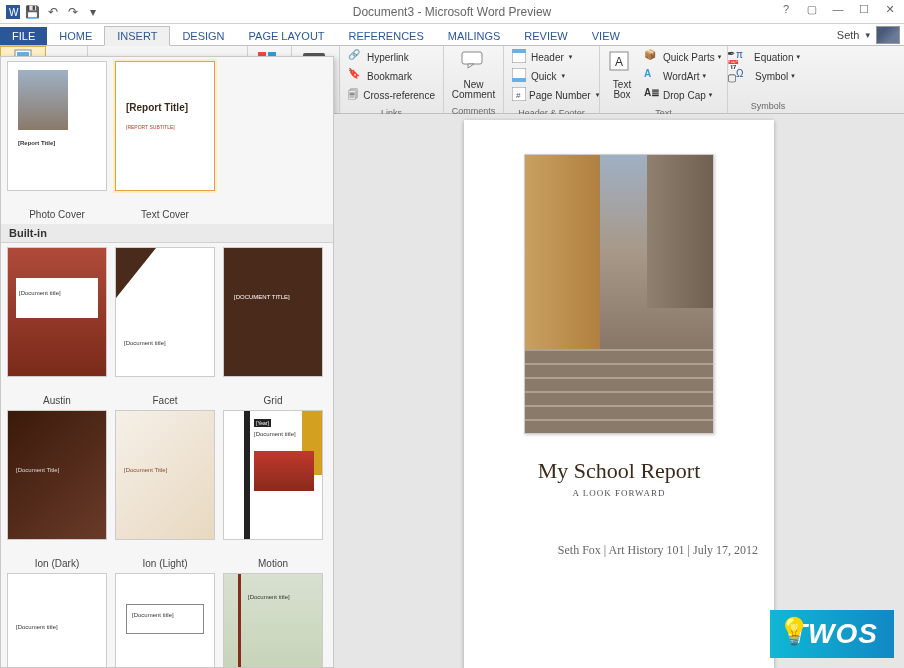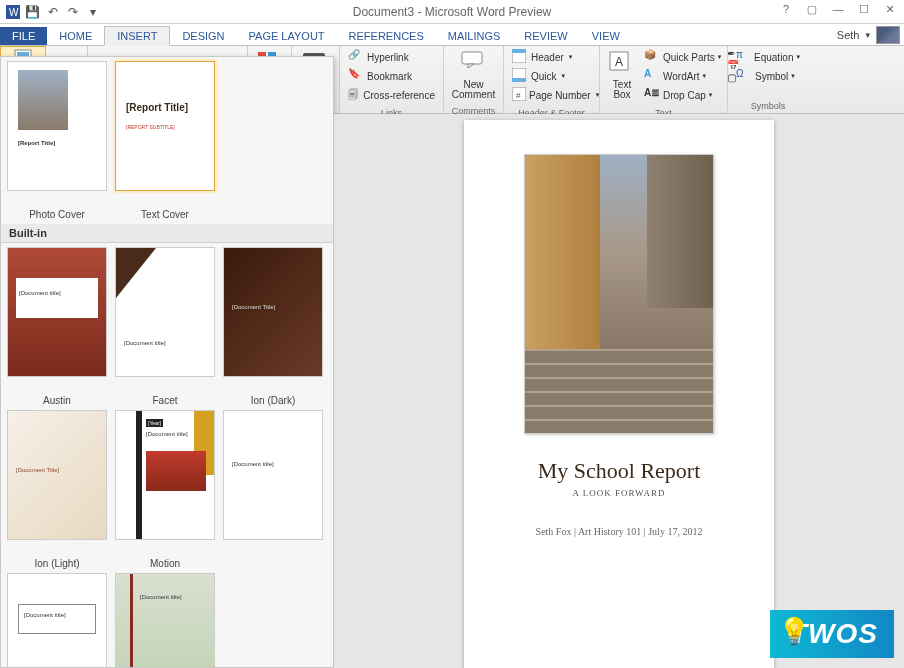--- a/index.html
+++ b/index.html
@@ -46,21 +46,21 @@
 
 .doc-area { position: absolute; top: 114px; left: 334px; right: 0; bottom: 0; background: #e6e6e6; overflow: hidden; }
 .page { background: #fff; width: 310px; height: 560px; margin: 6px auto; box-shadow: 0 1px 4px rgba(0,0,0,0.3); padding: 16px; position: relative; }
 .page-img { width: 190px; height: 280px; margin: 18px auto 24px; border: 1px solid #ccc; box-shadow: 1px 1px 3px rgba(0,0,0,0.2); background: linear-gradient(180deg, #9fb0c4 0%, #a89888 35%, #6b5a48 100%); position: relative; overflow: hidden; }
 .stairs { position: absolute; bottom: 0; left: 0; right: 0; }
 .stair { height: 14px; background: #8a7a6a; border-top: 2px solid #b0a090; margin: 0; }
 .wall-l { position: absolute; left: 0; top: 0; width: 40%; height: 70%; background: linear-gradient(90deg, #c9a060 0%, #b08040 100%); }
 .wall-r { position: absolute; right: 0; top: 0; width: 35%; height: 55%; background: linear-gradient(90deg, #908070 0%, #706050 100%); }
 .doc-title { font-family: Georgia, serif; font-size: 22px; color: #3a2a1a; text-align: center; margin-top: 8px; }
 .doc-sub { font-family: Georgia, serif; font-size: 9px; letter-spacing: 1px; color: #555; text-align: center; margin-top: 4px; }
-.doc-meta { font-family: Georgia, serif; font-size: 10px; color: #666; text-align: center; margin-top: 28px; }
+.doc-meta { font-family: Georgia, serif; font-size: 12px; color: #666; text-align: right; margin-top: 45px; }
 
 
 .wm { position: absolute; bottom: 10px; right: 10px; background: linear-gradient(90deg, #0fb8d4, #1288c4); color: #fff; font-weight: 900; font-size: 28px; font-style: italic; padding: 8px 16px 8px 20px; letter-spacing: 1px; font-family: Arial, sans-serif; }
 .wm::before { content: "💡"; position: absolute; left: 8px; top: 6px; font-size: 26px; font-style: normal; }
 
 
 .th-photo { position: absolute; top: 8px; left: 10px; width: 50px; height: 60px; background: linear-gradient(#9fb0c4 0%, #8a7a6a 100%); }
 .th-text { position: absolute; font-size: 6px; color: #333; }
 </style>
 </head>
@@ -306,20 +306,26 @@
     </div>
 
     <div class="gal-item">
       <div class="gal-thumb">
         <div style="position:absolute;top:0;left:0;width:0;height:0;border-left:40px solid #4a2a1a;border-bottom:50px solid transparent"></div>
         <span class="th-text" style="bottom:30px;left:8px">[Document title]</span>
       </div>
       <div class="gal-label">Facet</div>
     </div>
 
+    <div class="gal-item">
+      <div class="gal-thumb" style="background:#4a2a1a">
+        <span class="th-text" style="top:46px;left:10px;color:#fff;font-size:6px">[DOCUMENT TITLE]</span>
+      </div>
+      <div class="gal-label">Grid</div>
+    </div>
 
     <div class="gal-item">
       <div class="gal-thumb" style="background:linear-gradient(135deg,#3a1a0a,#6a3a2a)">
         <span class="th-text" style="top:56px;left:8px;color:#ddd">[Document Title]</span>
       </div>
       <div class="gal-label">Ion (Dark)</div>
     </div>
 
     <div class="gal-item">
       <div class="gal-thumb" style="background:linear-gradient(135deg,#f5f0e8,#e8d8c0)">

